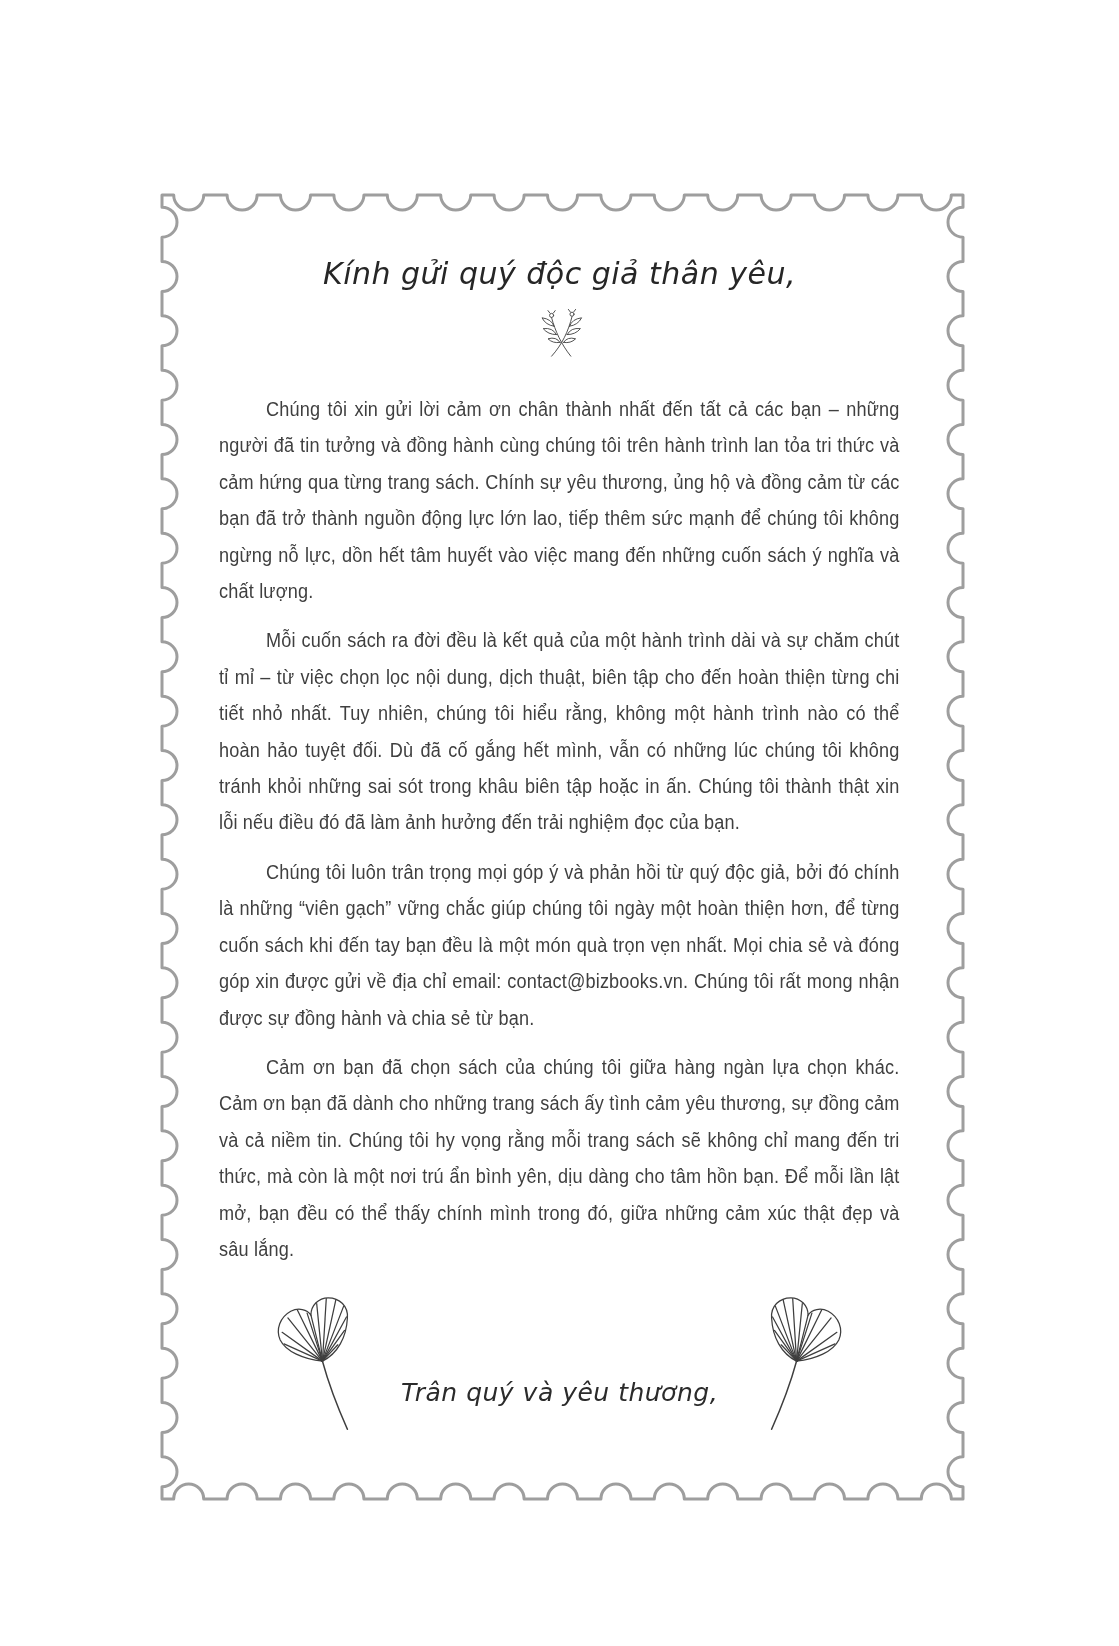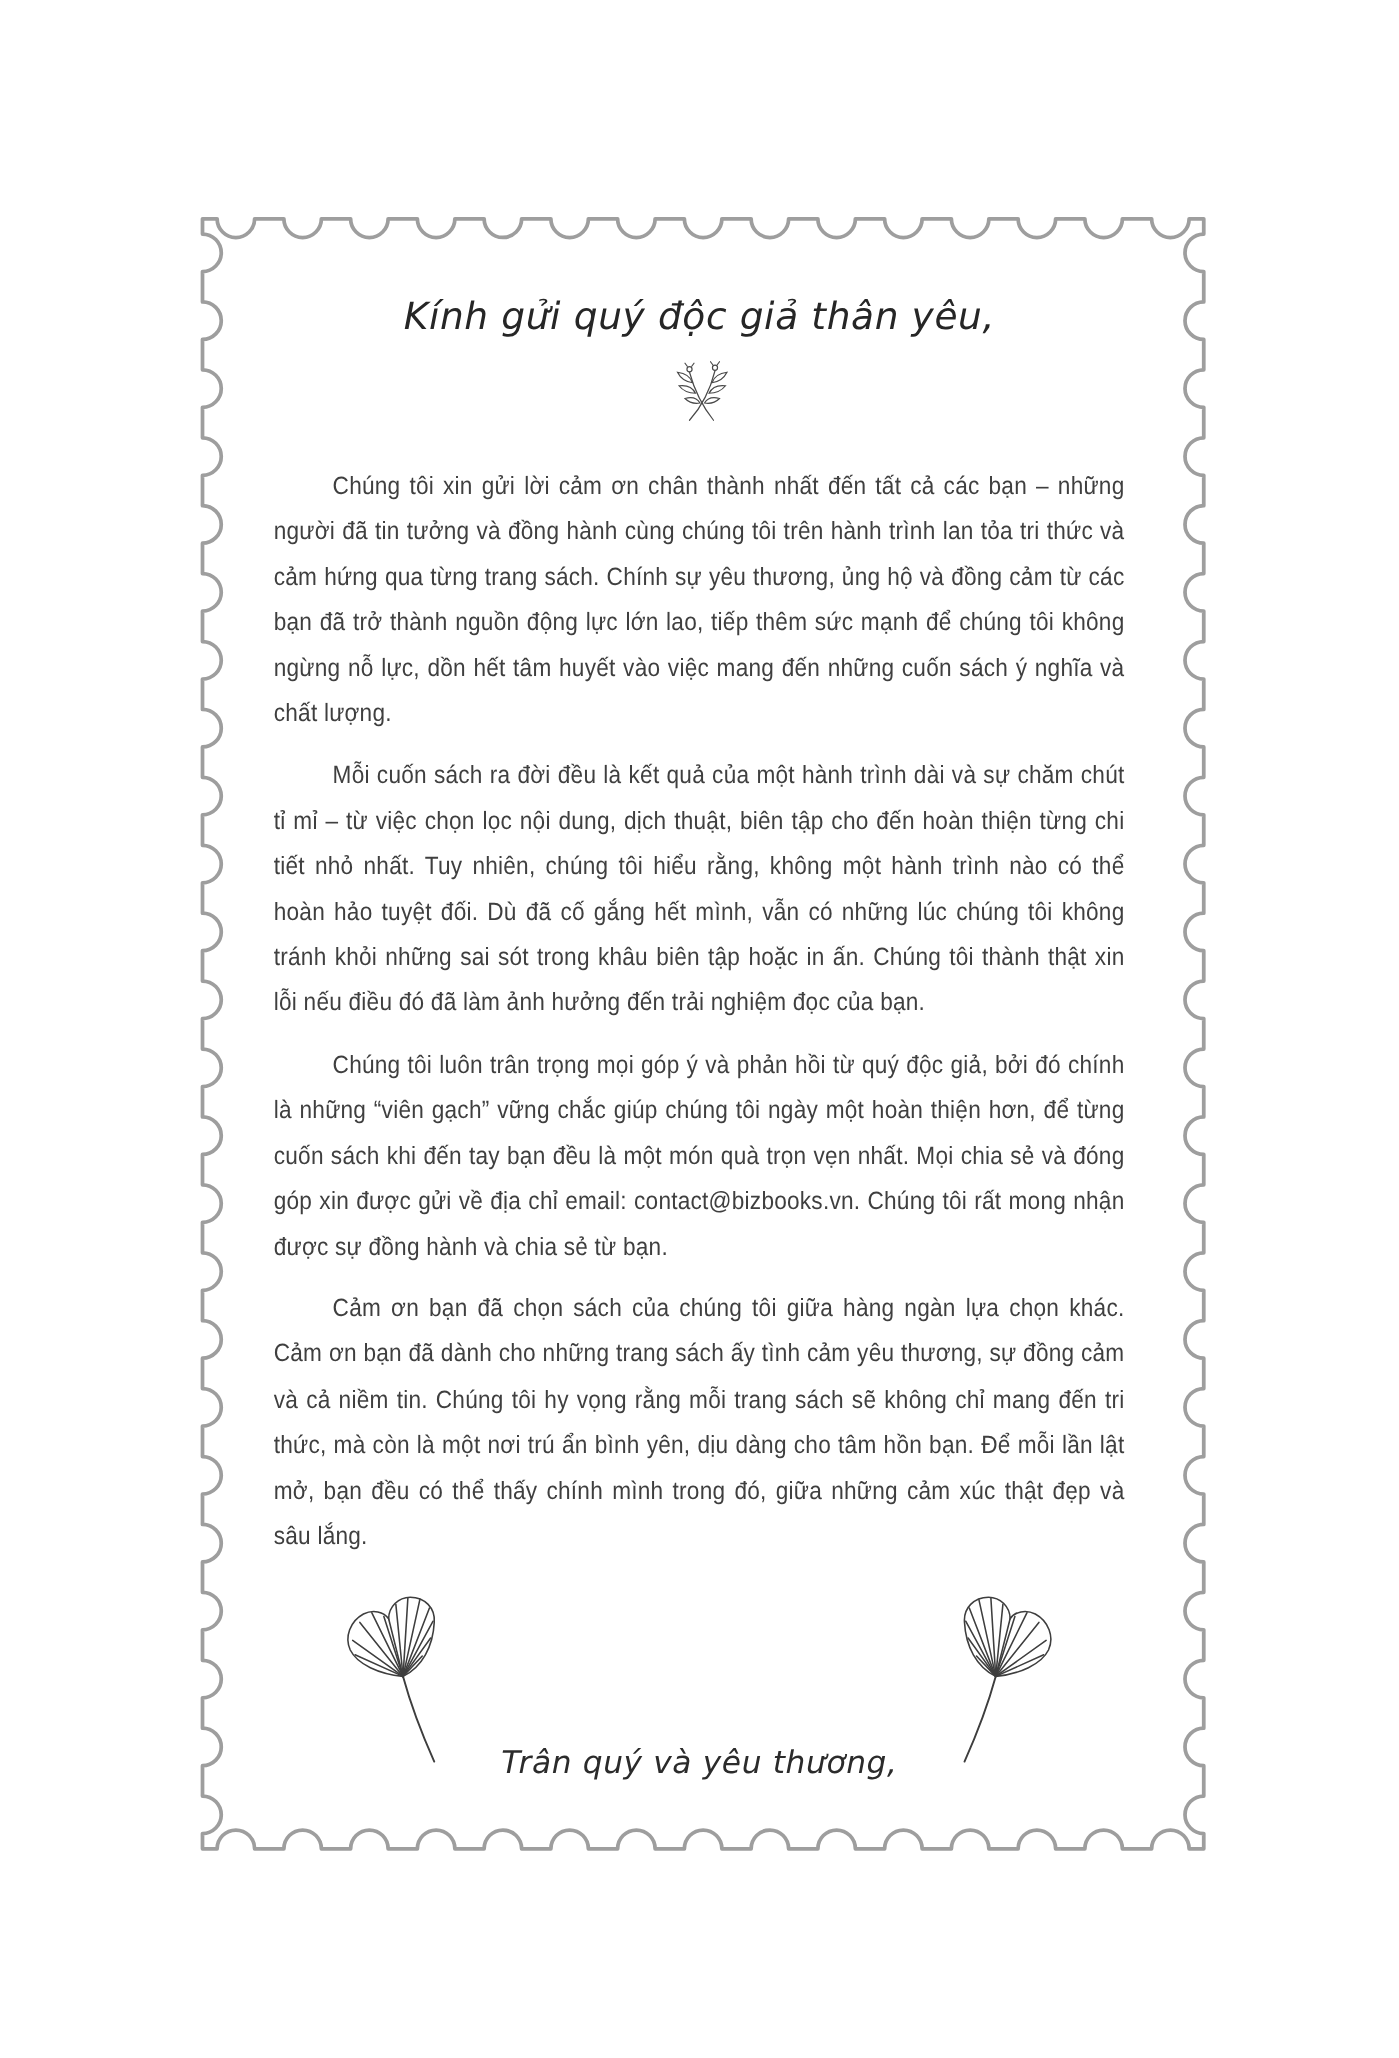--- a/index.html
+++ b/index.html
@@ -8,21 +8,21 @@
     width: 1119px;
     height: 1646px;
     background: #ffffff;
     overflow: hidden;
     font-family: "Liberation Sans", sans-serif;
   }
   
   .stamp {
     position: absolute;
     left: 159px;
-    top: 172px;
+    top: 192px;
     width: 807px;
     height: 1310px;
   }
   .stamp > svg.frame {
     position: absolute;
     left: 0; top: 0;
   }
   .content {
     position: absolute;
     left: 60px;
@@ -56,21 +56,21 @@
     text-align: justify;
     font-size: 20px;
     line-height: 36.4px;
     color: #3f3f3f;
     letter-spacing: 0.2px;
   }
   .closing {
     margin-top: 22px;
     display: flex;
     justify-content: center;
-    align-items: flex-end;
+    align-items: center;
     gap: 44px;
   }
   .sig-block { text-align: center; padding-top: 52px; }
   .farewell {
     font-family: "DejaVu Sans", sans-serif;
     font-style: italic;
     font-weight: 500;
     font-size: 25px;
     color: #2b2b2b;
     letter-spacing: 0.5px;

